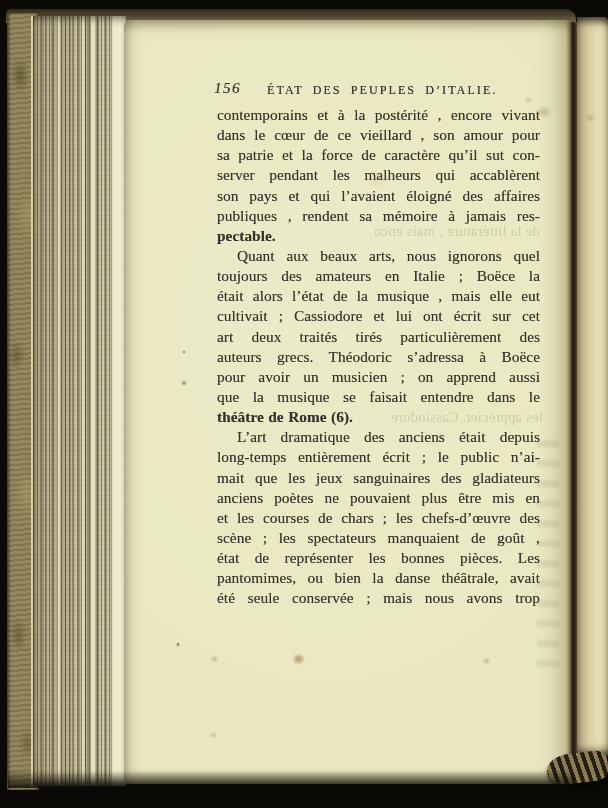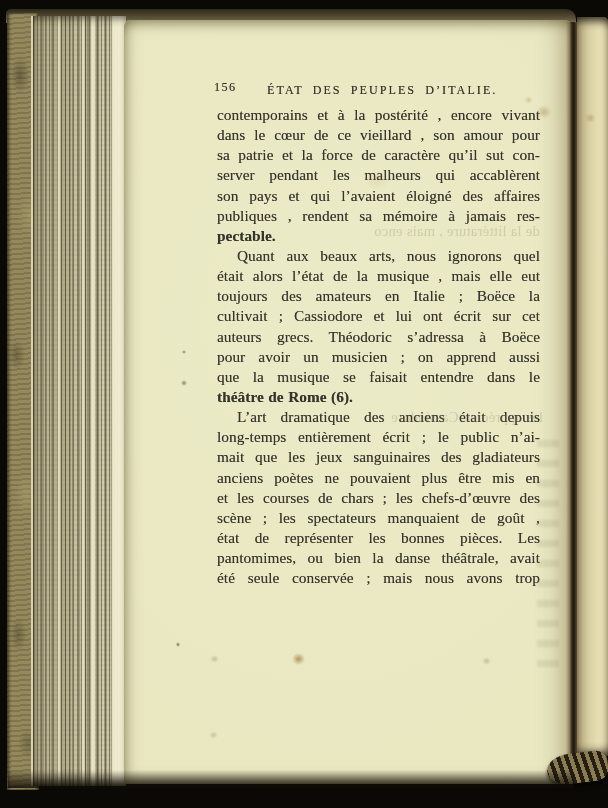--- a/index.html
+++ b/index.html
@@ -63,23 +63,24 @@
     box-shadow:
       inset 0 10px 12px -7px rgba(90,78,40,.55),
       inset 0 -9px 12px -6px rgba(70,58,28,.55),
       inset 12px 0 16px -11px rgba(95,82,45,.55),
       inset -20px 0 26px -12px rgba(110,90,50,.55);
   }
 
   .header{position:absolute;top:60px;left:93px;width:323px;height:18px;color:#35332b;}
   .pagenum{
     position:absolute;left:-3px;top:0;
-    font-size:12px;letter-spacing:1.5px;
+    font-size:15px;letter-spacing:1.5px;
     font-variant-numeric:oldstyle-nums;
     text-shadow:.2px .2px .4px rgba(46,45,39,.55);
+    font-style:italic;
   }
   .runtitle{
     position:absolute;left:50px;top:2.5px;
     font-size:12px;letter-spacing:2.1px;word-spacing:4px;
     white-space:nowrap;
     text-shadow:.2px .2px .4px rgba(46,45,39,.55);
   }
 
   .textblock{
     position:absolute;top:85px;left:93px;width:323px;
@@ -154,23 +155,24 @@
 
     <div class="textblock">
         <div class="line">contemporains et à la postérité , encore vivant</div>
         <div class="line">dans le cœur de ce vieillard , son amour pour</div>
         <div class="line">sa patrie et la force de caractère qu’il sut con-</div>
         <div class="line">server pendant les malheurs qui accablèrent</div>
         <div class="line">son pays et qui l’avaient éloigné des affaires</div>
         <div class="line">publiques , rendent sa mémoire à jamais res-</div>
         <div class="line endpara">pectable.</div>
         <div class="line indent">Quant aux beaux arts, nous ignorons quel</div>
+        <div class="line">toujours des amateurs en Italie ; Boëce la</div>
         <div class="line">était alors l’état de la musique , mais elle eut</div>
-        <div class="line">toujours des amateurs en Italie ; Boëce la</div>
         <div class="line">cultivait ; Cassiodore et lui ont écrit sur cet</div>
+        <div class="line">art deux traités tirés particulièrement des</div>
         <div class="line">auteurs grecs. Théodoric s’adressa à Boëce</div>
         <div class="line">pour avoir un musicien ; on apprend aussi</div>
         <div class="line">que la musique se faisait entendre dans le</div>
         <div class="line endpara">théâtre de Rome (6).</div>
         <div class="line indent">L’art dramatique des anciens était depuis</div>
         <div class="line">long-temps entièrement écrit ; le public n’ai-</div>
         <div class="line">mait que les jeux sanguinaires des gladiateurs</div>
         <div class="line">anciens poètes ne pouvaient plus être mis en</div>
         <div class="line">et les courses de chars ; les chefs-d’œuvre des</div>
         <div class="line">scène ; les spectateurs manquaient de goût ,</div>

